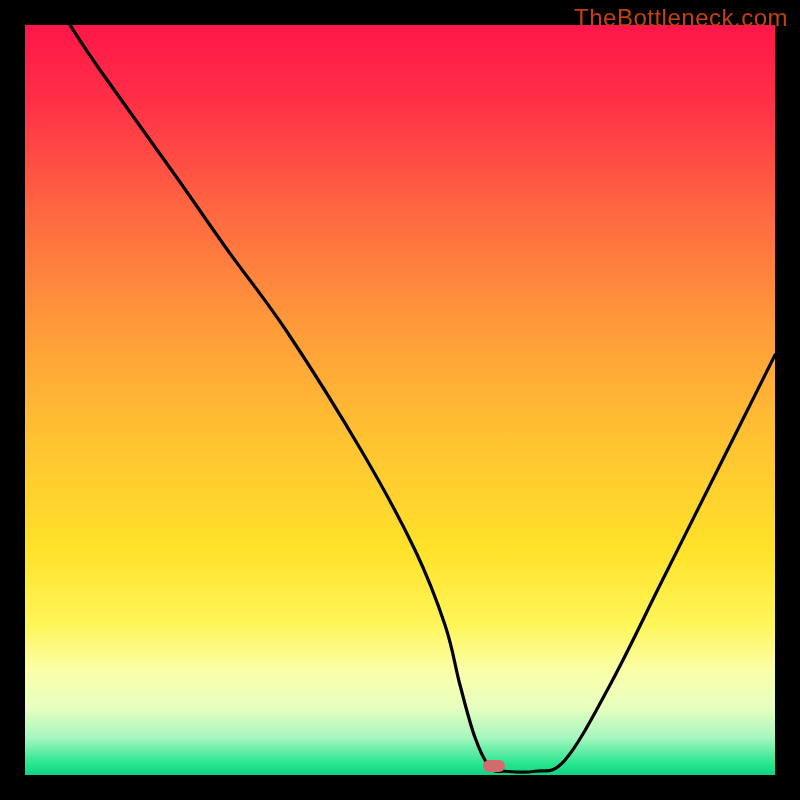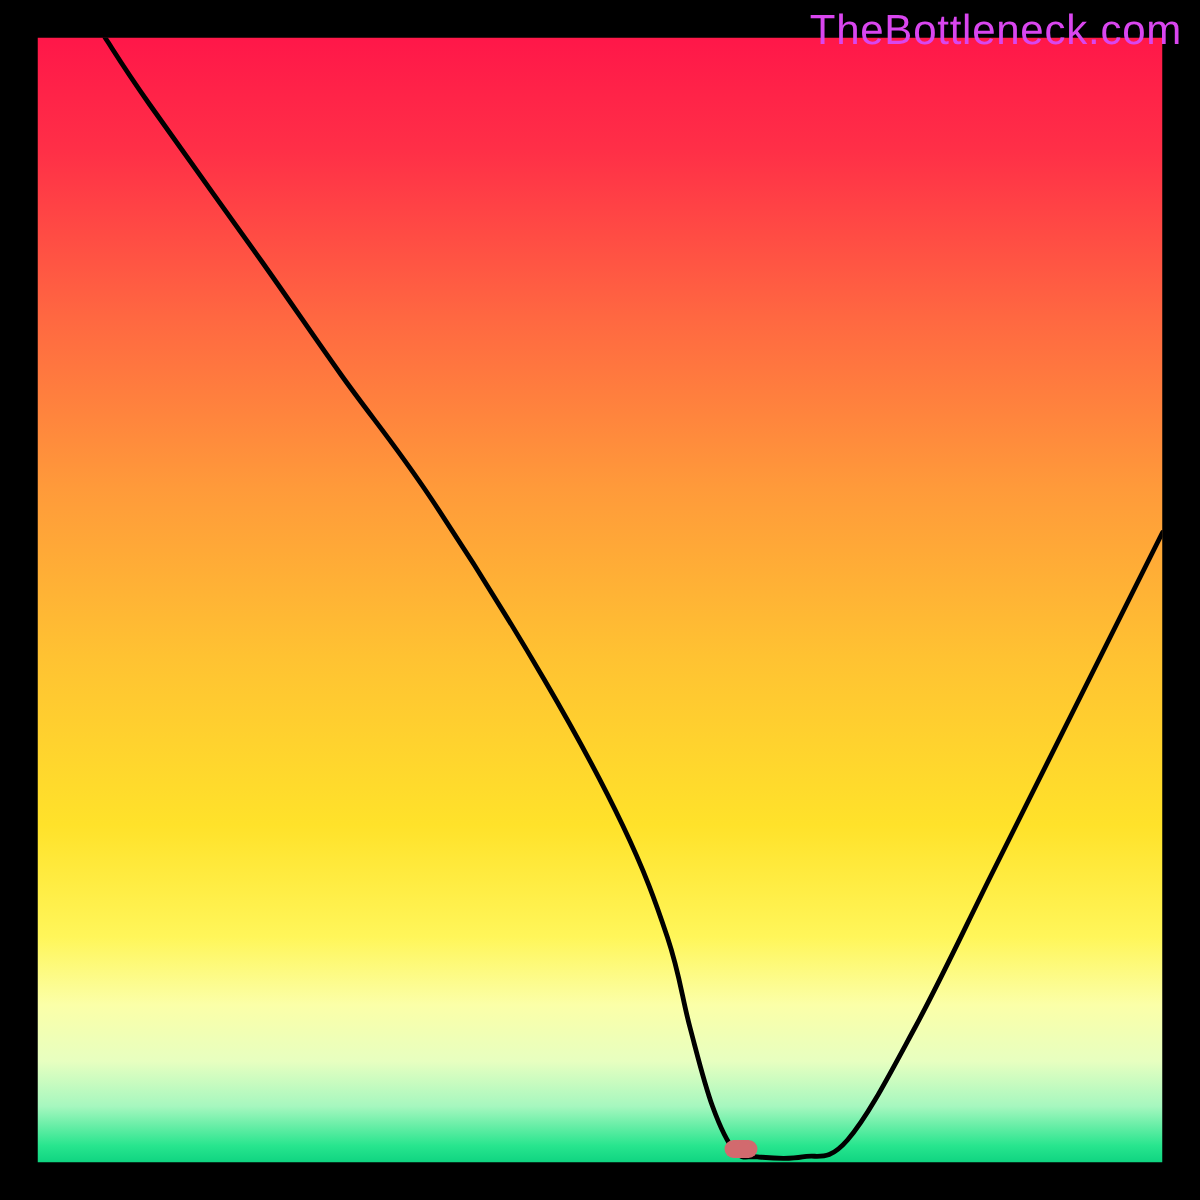--- a/index.html
+++ b/index.html
@@ -8,22 +8,22 @@
     height: 800px;
     background: #000;
     position: relative;
     font-family: Arial, sans-serif;
     overflow: hidden;
   }
   .watermark {
     position: absolute;
     top: 4px;
     right: 12px;
-    color: #d946ef;
-    font-size: 28px;
+    color: #c2410c;
+    font-size: 24px;
     font-weight: 500;
     letter-spacing: 0.5px;
     z-index: 10;
   }
   .frame {
     position: absolute;
     left: 25px;
     top: 25px;
     width: 750px;
     height: 750px;

